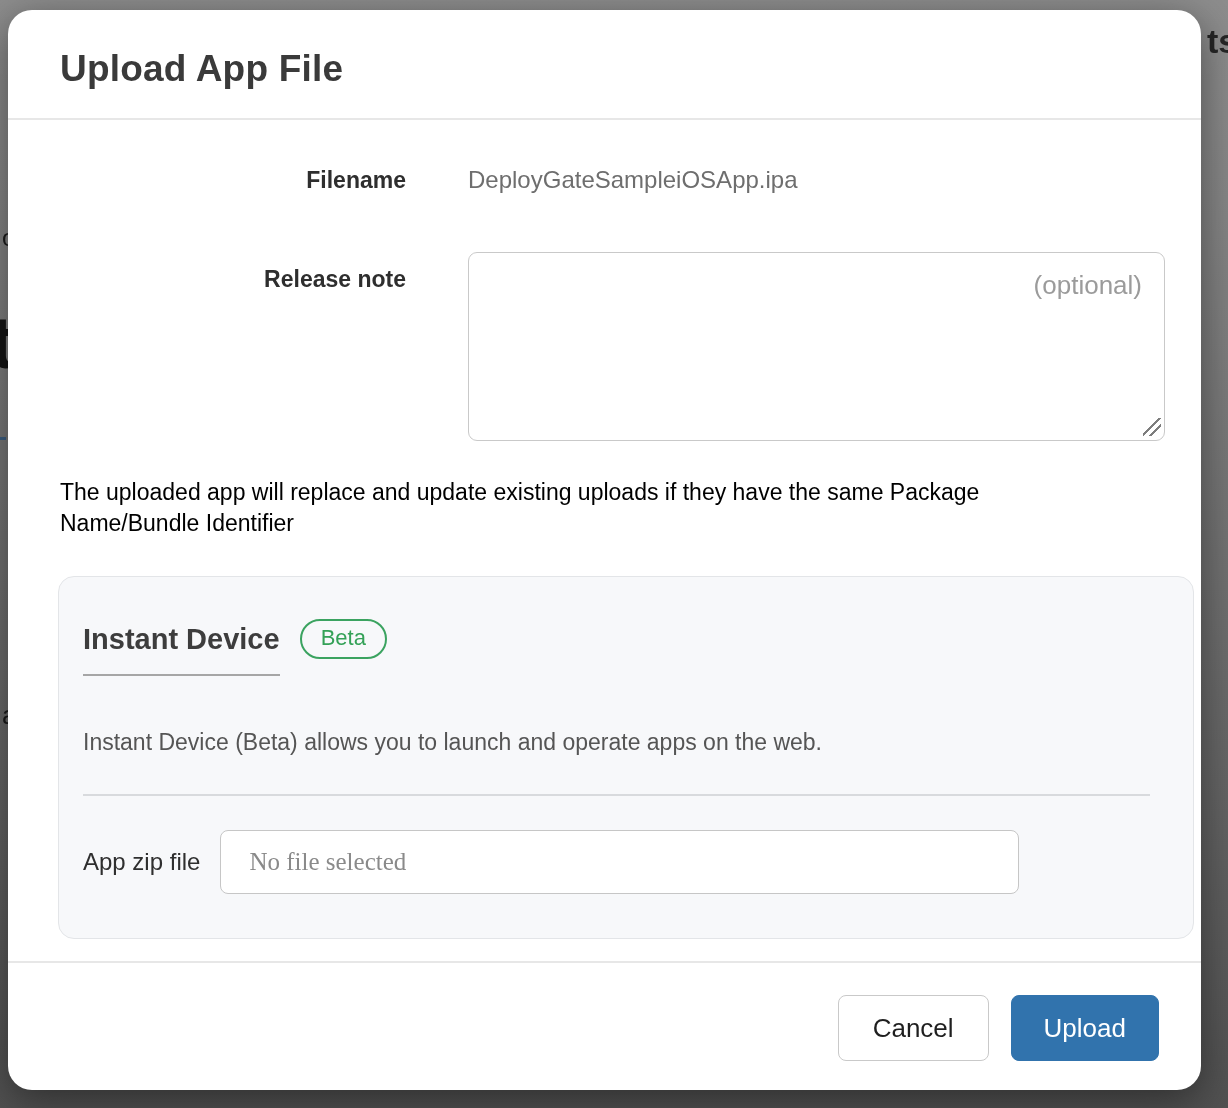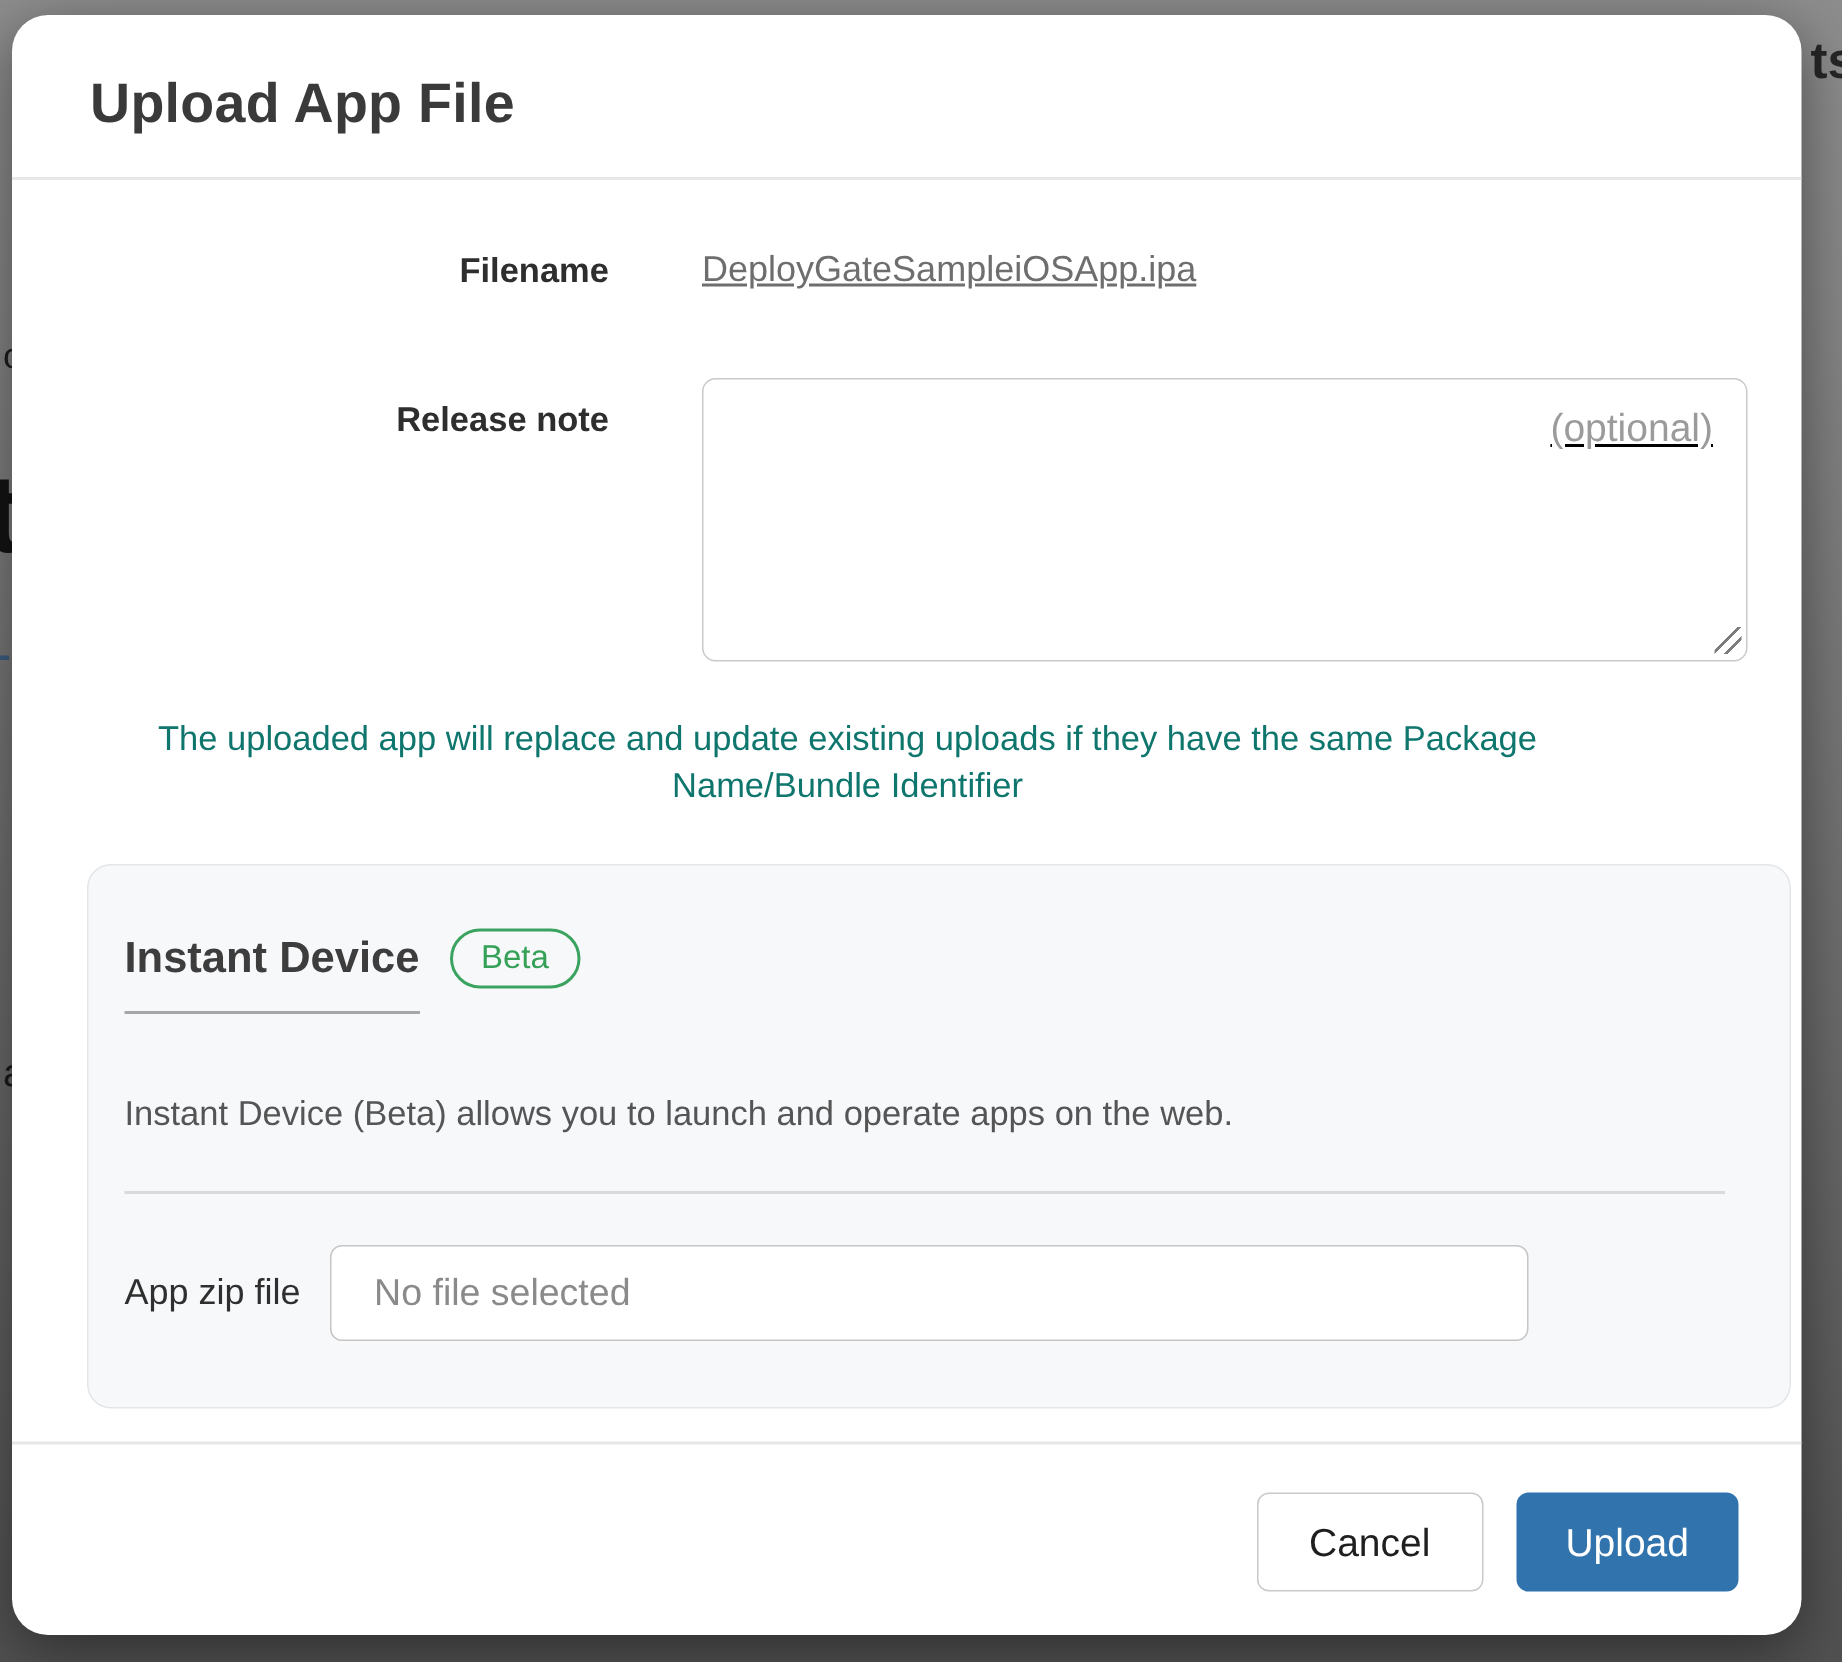--- a/index.html
+++ b/index.html
@@ -31,21 +31,21 @@
   .modal-header { padding: 38px 50px 28px 52px; border-bottom: 2px solid #e7e7e7; }
   .modal-title { font-size: 37px; font-weight: 700; color: #3a3a3a; letter-spacing: 0.2px; }
 
   .modal-body { padding: 32px 25px 0 50px; flex: 1 1 auto; }
 
   .form-row { display: flex; }
   .form-row .label-col {
     width: 348px; flex: 0 0 348px; text-align: right;
     font-size: 23px; font-weight: 700; color: #2e2e2e;
   }
-  .form-row .control-col { margin-left: 62px; flex: 1 1 auto; text-decoration: underline; }
+  .form-row .control-col { margin-left: 62px; flex: 1 1 auto; }
 
   .row-filename { margin-top: 14px; align-items: center; }
   .filename-value { font-size: 24px; color: #6e6e6e; }
 
   .row-release { margin-top: 58px; }
   .row-release .label-col { padding-top: 14px; }
   .textarea-wrap { position: relative; width: 697px; }
   .release-textarea {
     width: 697px; height: 189px; resize: none;
     border: 1px solid #c9c9c9; border-radius: 9px;
@@ -57,21 +57,21 @@
   .resize-grip {
     position: absolute; right: 4px; bottom: 5px; width: 18px; height: 18px;
     background:
       linear-gradient(135deg, transparent 42%, #7d7d7d 42%, #7d7d7d 50%, transparent 50%,
                       transparent 66%, #7d7d7d 66%, #7d7d7d 74%, transparent 74%);
     pointer-events: none;
   }
 
   .replace-note {
     margin: 36px 0 0 2px; max-width: 1010px;
-    font-size: 23px; line-height: 1.33; color: #0f766e; text-align: center;
+    font-size: 23px; line-height: 1.33; color: #000000;
   }
 
   
   .panel {
     margin-top: 38px; width: 1136px;
     background: #f7f8fa; border: 1px solid #e3e5e8; border-radius: 16px;
     padding: 42px 43px 44px 24px;
   }
   .panel-heading-row { display: flex; align-items: center; }
   .panel-heading {
@@ -92,21 +92,21 @@
 
   .zip-row { margin-top: 34px; display: flex; align-items: center; }
   .zip-label { font-size: 24px; color: #2f2f2f; flex: 0 0 auto; }
   .file-group {
     margin-left: 20px; display: flex; width: 799px; height: 64px;
     border: 1px solid #c6c6c6; border-radius: 8px; overflow: hidden; background: #fff;
   }
   .file-input {
     flex: 1 1 auto; border: none; outline: none; padding: 0 28px;
     font-size: 25px; color: #333; background: transparent;
-    font-family: Liberation Sans, sans-serif;
+    font-family: Liberation Serif, serif;
   }
   .file-input::placeholder { color: #8a8a8a; }
   .select-file-btn {
     flex: 0 0 176px; background: #f1f1f1; border: none;
     border-left: 1px solid #c6c6c6; font-size: 24px; color: #1f1f1f;
     cursor: pointer; font-family: "Liberation Sans", "DejaVu Sans", sans-serif;
   }
 
   
   .modal-footer {

